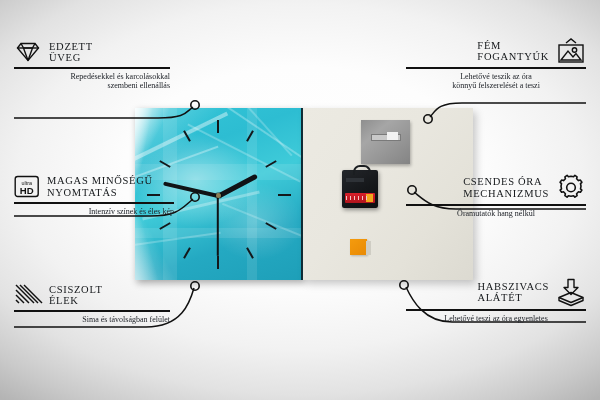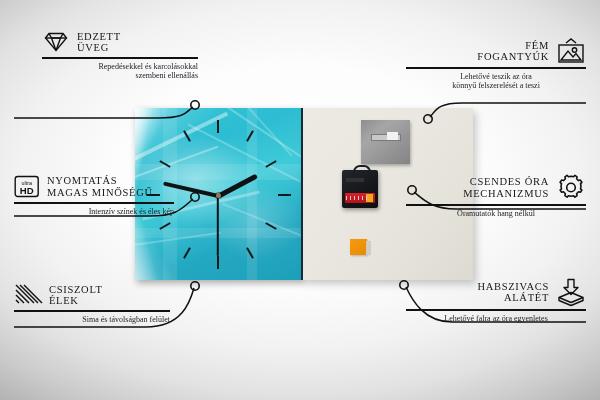--- a/index.html
+++ b/index.html
@@ -98,21 +98,21 @@
   }
   .rule{height:1.5px;background:#111;margin:3px 0 3px 0;}
   .co-desc{
     font-family:"Liberation Serif",serif;
     font-size:8px;line-height:9.5px;color:#20242a;
   }
   .left .co-head{justify-content:flex-start;}
   .left .co-title{text-align:left;}
   .left .co-desc{text-align:right;}
   .right .co-head{justify-content:flex-end;}
-  .right .co-title{text-align:right;}
+  .right .co-title{}
   .right .co-desc{text-align:center;}
 
   .icon{flex:0 0 auto;display:block;}
   svg{display:block;overflow:visible;}
 
   #connectors{position:absolute;left:0;top:0;width:600px;height:400px;pointer-events:none;}
 </style>
 </head>
 <body>
 
@@ -186,21 +186,21 @@
     <g fill="none" stroke="#111" stroke-width="1.6">
       <circle cx="195" cy="105" r="4.2"></circle>
       <circle cx="195" cy="197" r="4.2"></circle>
       <circle cx="195" cy="286" r="4.2"></circle>
       <circle cx="428" cy="119" r="4.2"></circle>
       <circle cx="412" cy="190" r="4.2"></circle>
       <circle cx="404" cy="285" r="4.2"></circle>
     </g>
   </svg>
 
-  <div class="callout left" style="left:14px;top:30px;width:156px;margin-left:28px;">
+  <div class="callout left" style="left:14px;top:40px;width:156px;">
     <div class="co-head">
       <span class="icon">
         <svg width="28" height="24" viewBox="0 0 28 24">
           <g fill="none" stroke="#111" stroke-width="1.4">
             <path d="M3.5,8 L7,3.5 L21,3.5 L24.5,8 L14,20.5 Z"></path>
             <path d="M3.5,8 L24.5,8"></path>
             <path d="M7,3.5 L9.5,8 L14,20.5"></path>
             <path d="M21,3.5 L18.5,8 L14,20.5"></path>
             <path d="M9.5,8 L18.5,8"></path>
           </g>
@@ -221,22 +221,22 @@
   <div class="callout left" style="left:14px;top:174px;width:160px;">
     <div class="co-head">
       <span class="icon">
         <svg width="26" height="25" viewBox="0 0 26 25">
           <rect x="1.2" y="2.5" width="23" height="20" rx="2.5" ry="2.5" fill="none" stroke="#111" stroke-width="1.4"></rect>
           <text x="12.7" y="11" font-family="Liberation Sans, sans-serif" font-size="5.4" fill="#111" text-anchor="middle">ultra</text>
           <text x="12.7" y="20" font-family="Liberation Sans, sans-serif" font-size="9.6" font-weight="bold" fill="#111" text-anchor="middle">HD</text>
         </svg>
       </span>
       <span>
+        <span class="co-title" style="display:block">MAGAS MINŐSÉGŰ</span>
         <span class="co-title" style="display:block">NYOMTATÁS</span>
-        <span class="co-title" style="display:block">MAGAS MINŐSÉGŰ</span>
       </span>
     </div>
     <div class="rule"></div>
     <div class="co-desc">
       <span style="display:block">Intenzív színek és éles kép</span>
     </div>
   </div>
 
   <div class="callout left" style="left:14px;top:283px;width:156px;">
     <div class="co-head">
@@ -319,17 +319,17 @@
           <g fill="none" stroke="#111" stroke-width="1.4" stroke-linejoin="round">
             <path d="M12,1.5 h6 v8 h4 l-7,7 -7,-7 h4 z"></path>
             <path d="M15,14.5 L27,19.5 L15,24.5 L3,19.5 Z"></path>
             <path d="M3,19.5 v3 L15,27.5 L27,22.5 v-3"></path>
           </g>
         </svg>
       </span>
     </div>
     <div class="rule"></div>
     <div class="co-desc">
-      <span style="display:block">Lehetővé falra az óra egyenletes</span>
+      <span style="display:block">Lehetővé teszi az óra egyenletes</span>
     </div>
   </div>
 
 </div>
 
 </body></html>

